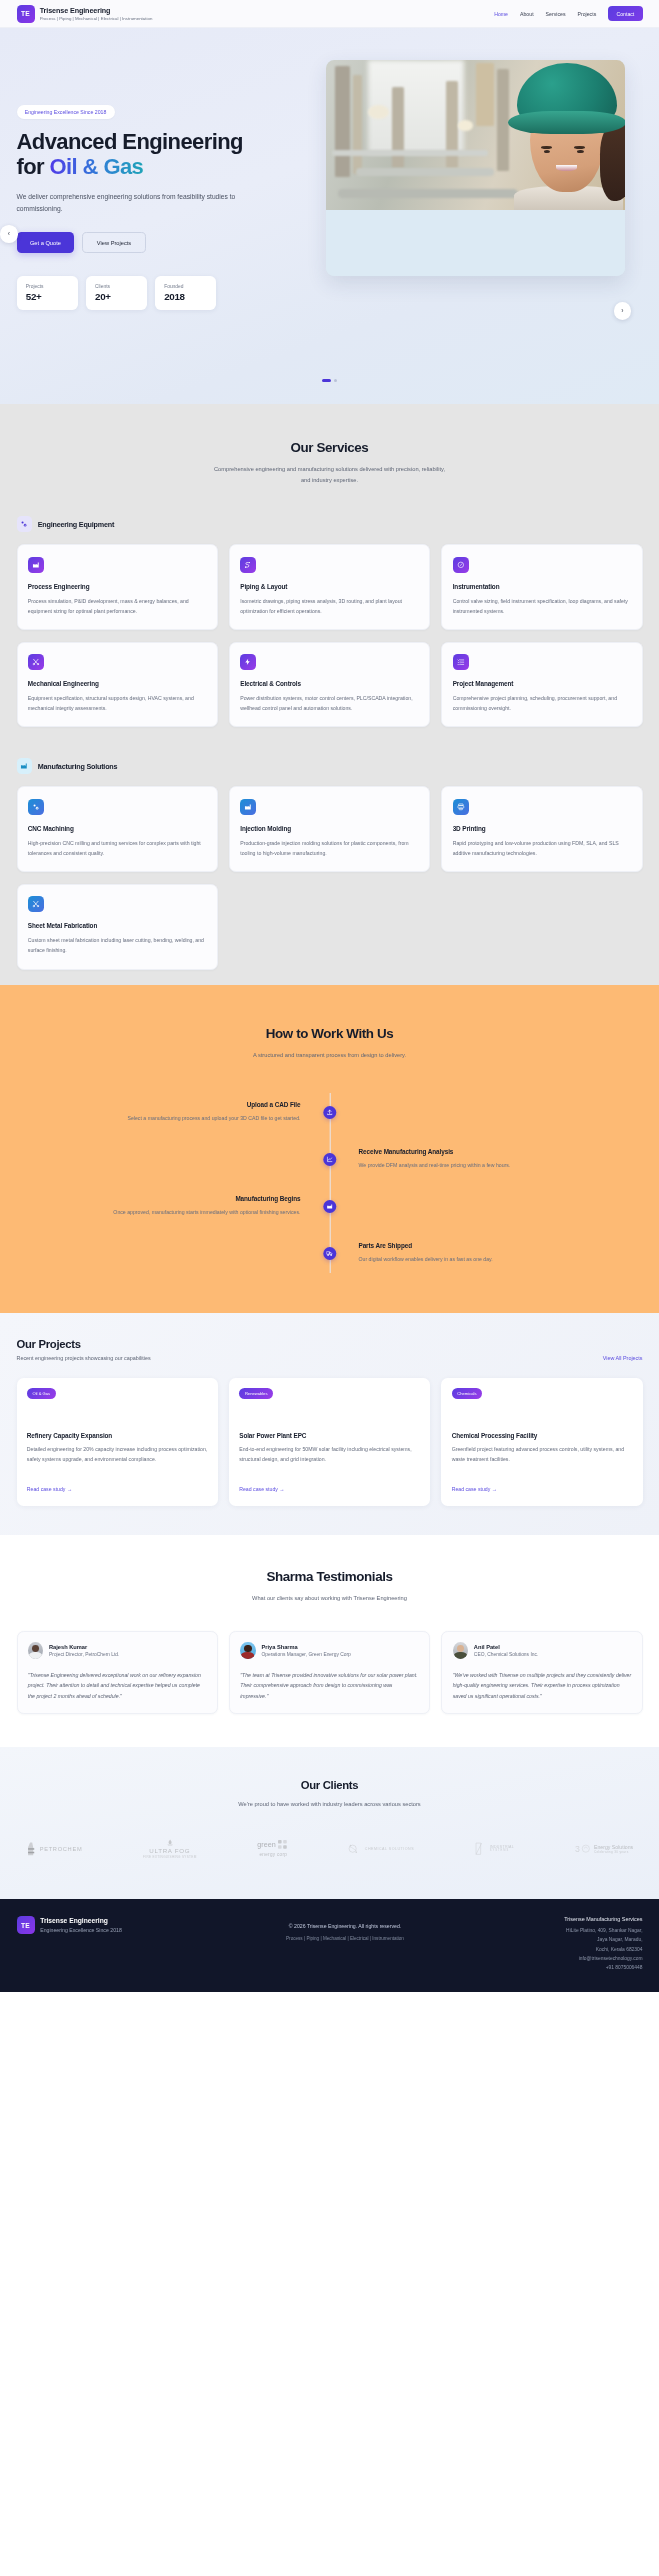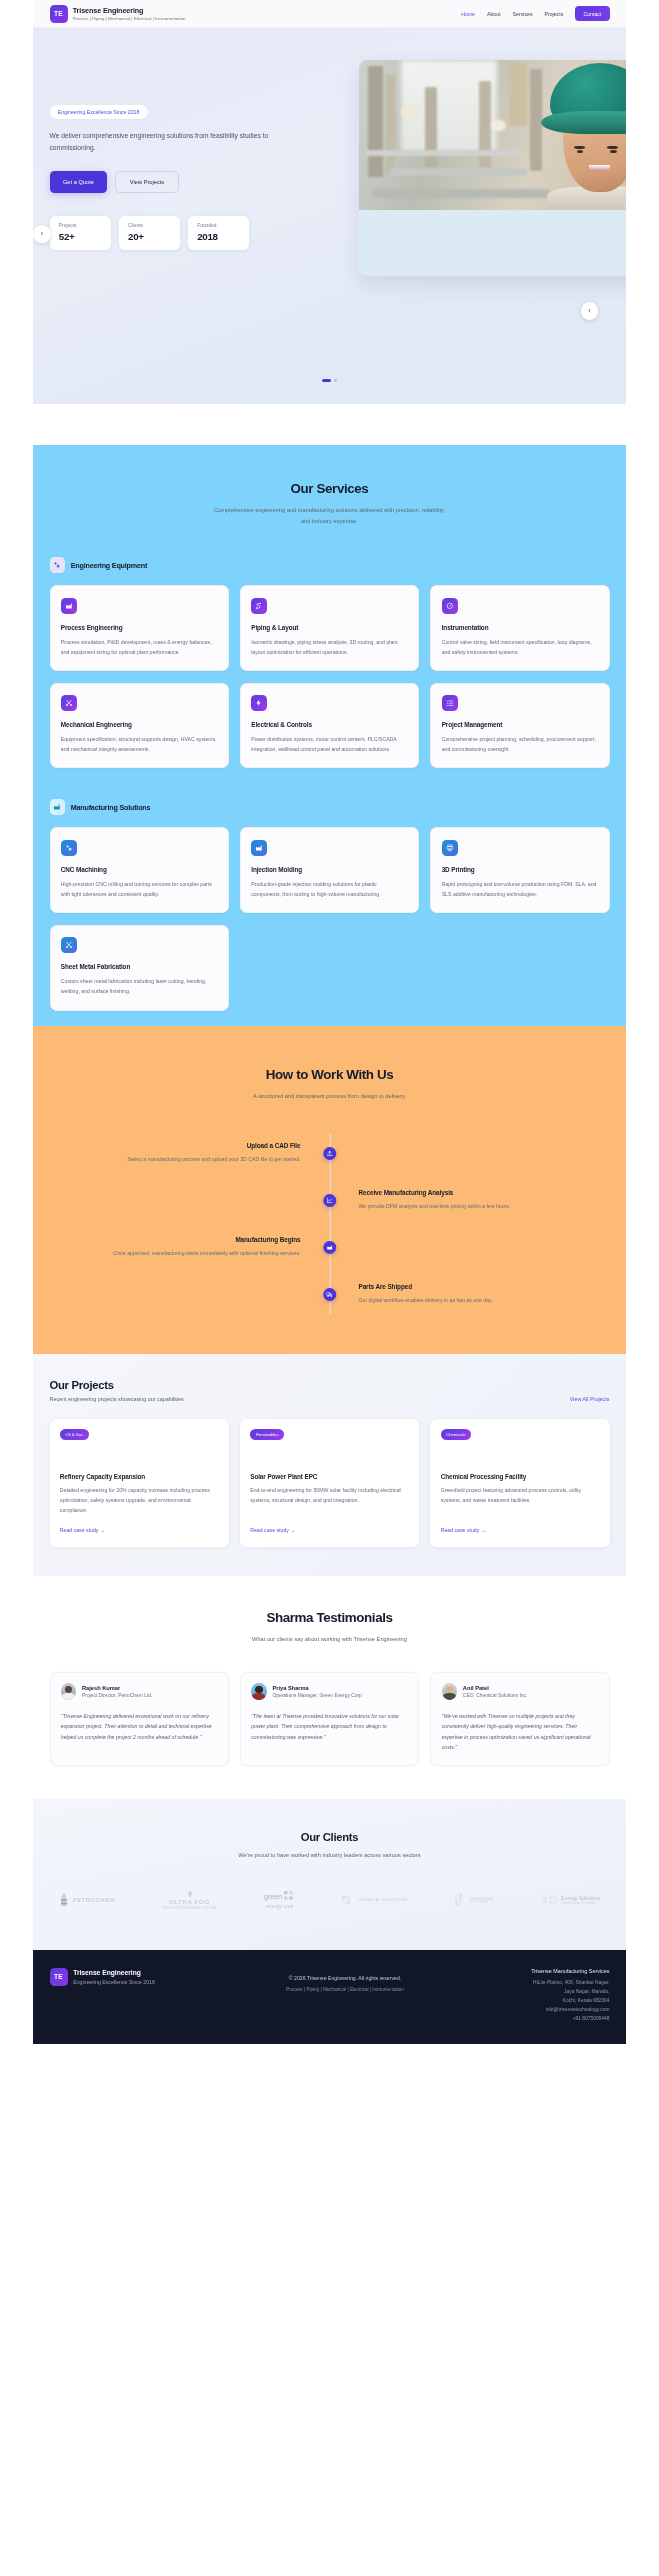--- a/index.html
+++ b/index.html
@@ -3,21 +3,21 @@
 <meta charset="utf-8">
 <style>
   * { box-sizing: border-box; margin: 0; padding: 0; }
   html, body { width: 659px; }
   body {
     font-family: "Liberation Sans", sans-serif;
     background: #ffffff;
     color: #1e2433;
     -webkit-font-smoothing: antialiased;
   }
-  .wrap { width: 593px; margin: 0 auto; position: relative; }
+  .wrap { width: 659px; margin: 0 auto; position: relative; }
 
   
   .header {
     height: 28px;
     background: #fafafd;
     border-bottom: 0.5px solid #eef0f6;
     display: flex;
     align-items: center;
     padding: 0 16.5px;
     position: relative;
@@ -138,21 +138,21 @@
     color: #3d4453; font-size: 6.7px; cursor: pointer; border: none;
     font-family: inherit;
   }
   .arrow-left { left: 0px; top: 197px; }
   .arrow-right { right: 11.3px; top: 197px; }
   .hero-dots { position: absolute; left: 0; right: 0; bottom: 21.6px; display: flex; justify-content: center; gap: 2.6px; }
   .dot { width: 3.1px; height: 3.1px; border-radius: 1.5px; background: #b9c2d8; cursor: pointer; }
   .dot.on { width: 9.3px; background: #4b35d8; }
 
   
-  .services { padding: 36px 16.5px 15.5px; background: #7dd3fc; margin-top: 41px; }
+  .services { padding: 36px 16.5px 15.5px; background: #e5e5e5; }
   .sec-title { font-size: 13.4px; font-weight: bold; text-align: center; color: #161c2b; letter-spacing: -0.4px; }
   .sec-sub { font-size: 5.7px; color: #5e6575; text-align: center; margin: 9.3px auto 0; max-width: 242px; line-height: 1.85; }
   .group-head { display: flex; align-items: center; gap: 5.7px; margin-top: 31px; }
   .group-icon {
     width: 15.5px; height: 15.5px; border-radius: 4.6px;
     display: flex; align-items: center; justify-content: center;
   }
   .group-icon.eng { background: #e6e4fb; color: #4b35d8; }
   .group-icon.mfg { background: #d7f0fb; color: #1a8fc4; }
   .group-title { font-size: 7.2px; font-weight: bold; color: #161c2b; letter-spacing: -0.2px; }
@@ -274,20 +274,24 @@
       <a href="#">Services</a>
       <a href="#">Projects</a>
       <button class="contact-btn">Contact</button>
     </div>
   </div>
 
   <div class="hero">
     <div class="hero-inner">
       <div class="hero-left">
         <div class="badge-pill">Engineering Excellence Since 2018</div>
+        <div class="hero-title">
+          <span>Advanced Engineering</span><br>
+          <span>for </span><span class="grad-text">Oil &amp; Gas</span>
+        </div>
         <div class="hero-sub">We deliver comprehensive engineering solutions from feasibility studies to commissioning.</div>
         <div class="hero-btns">
           <button class="btn-primary">Get a Quote</button>
           <button class="btn-ghost">View Projects</button>
         </div>
         <div class="stats">
           <div class="stat-card">
             <div class="stat-label">Projects</div>
             <div class="stat-value">52+</div>
           </div>

